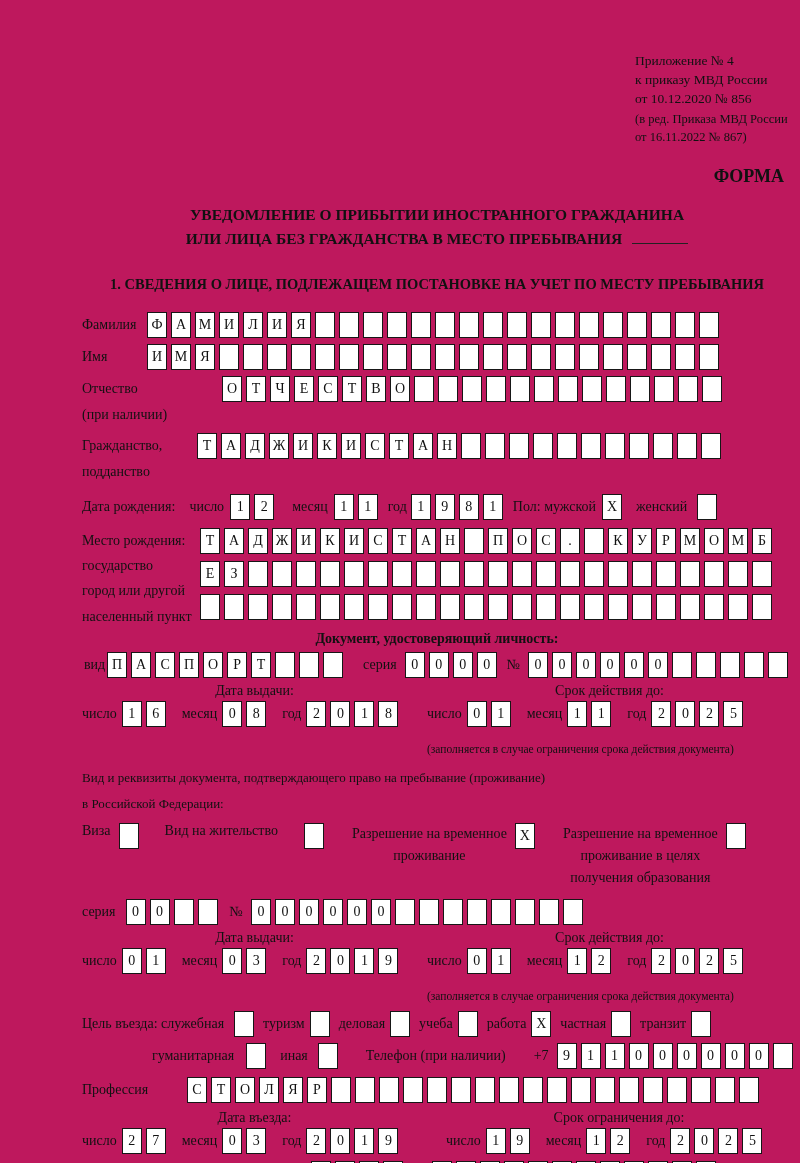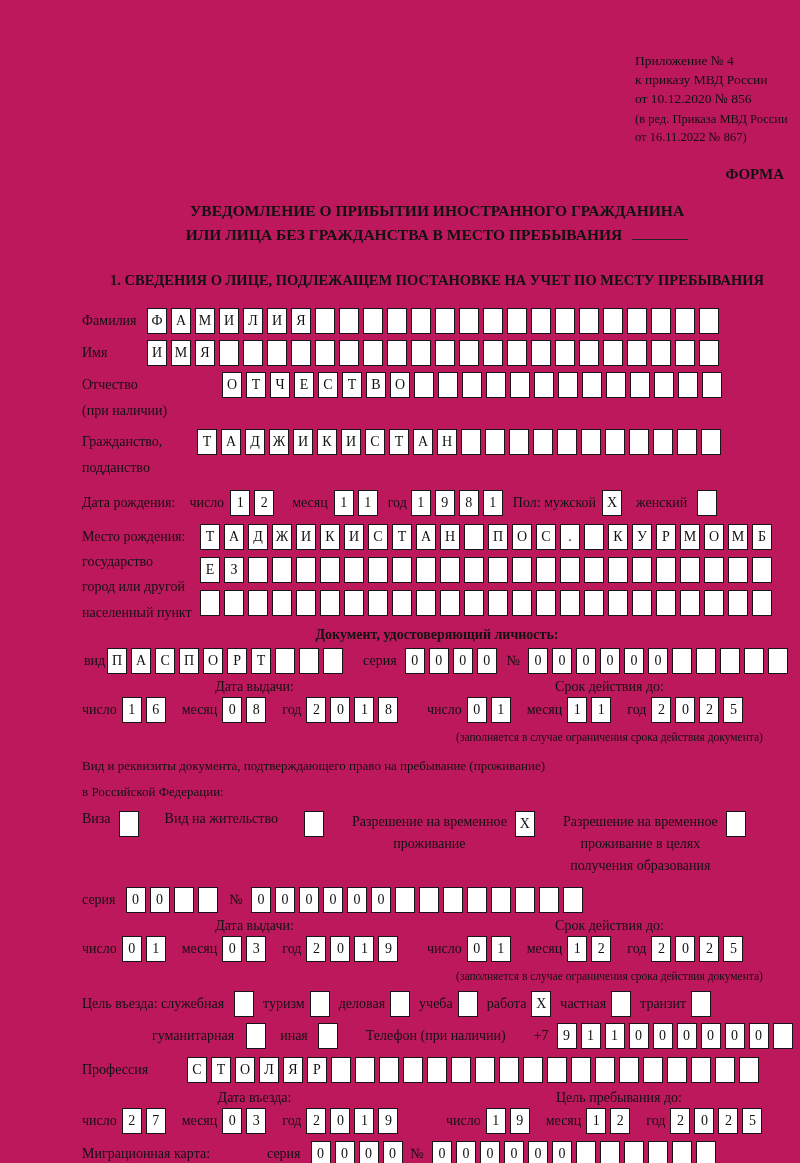--- a/index.html
+++ b/index.html
@@ -5,21 +5,21 @@
   * { margin:0; padding:0; box-sizing:content-box; }
   html,body { background:#ffffff; }
   body { font-family:"Liberation Serif","DejaVu Serif",serif; color:#111; }
   .page { width:800px; height:1163px; margin:0 auto; background:#be185d; position:relative;
           padding:17px; overflow:hidden; }
   .inner { padding:34px 25px 0 65px; }
 
   
   .hdr { margin-left:553px; font-size:13.5px; line-height:1.42; }
   .hdr .ed { font-size:12.5px; margin-top:3px; line-height:1.4; }
-  .forma { text-align:right; font-weight:bold; font-size:15px; margin-top:20px; padding-right:8px; }
+  .forma { text-align:right; font-weight:bold; font-size:18px; margin-top:20px; padding-right:8px; }
 
   
   .title { text-align:center; font-weight:bold; font-size:15.5px; line-height:1.5; margin-top:16px; }
   .blank { display:inline-block; width:56px; border-bottom:1.8px solid #222; height:14px; margin-left:10px; }
 
   .section-heading { text-align:center; font-weight:bold; font-size:14.5px; margin-top:26px; }
 
   
   .row { display:flex; align-items:center; margin-top:4px; min-height:28px; }
   .lbl { font-size:14px; white-space:nowrap; }
@@ -46,21 +46,21 @@
   .center-bold { text-align:center; font-weight:bold; font-size:14px; margin-top:8px; }
 
   
   .dates { display:flex; margin-top:4px; }
   .datecol-l { width:345px; flex:none; }
   .datecol-r { flex:1; }
   .datehead { text-align:center; font-size:14px; margin-bottom:2px; }
   .dateline { display:flex; align-items:center; }
   .dateline .lbl { margin-right:5px; }
   .dateline .cells { margin-right:12px; }
-  .note { font-size:11.5px; margin-top:8px; text-align:center; white-space:nowrap; }
+  .note { font-size:11.5px; margin-top:16px; text-align:left; white-space:nowrap; }
 
   .para { font-size:13px; margin-top:10px; line-height:2.0; }
 
   
   .cbrow { display:flex; align-items:flex-start; margin-top:6px; }
   .cbitem { display:flex; align-items:flex-start; margin-right:14px; }
   .cbitem .lbl { margin-right:8px; }
   .cbitem .cblines { text-align:center; font-size:14px; line-height:1.55; margin-right:8px; }
   .cbrow .cells, .row .cbbox { flex:none; }
 
@@ -642,21 +642,21 @@
         <span class="lbl">год</span>
         <span class="cells">
               <span class="cell">2</span>
               <span class="cell">0</span>
               <span class="cell">1</span>
               <span class="cell">9</span>
             </span>
       </div>
     </div>
     <div class="datecol-r">
-      <div class="datehead">Цель пребывания до:</div>
+      <div class="datehead">Срок ограничения до:</div>
       <div class="dateline">
         <span class="lbl">число</span>
         <span class="cells">
               <span class="cell">1</span>
               <span class="cell">9</span>
             </span>
         <span class="lbl">месяц</span>
         <span class="cells">
               <span class="cell">1</span>
               <span class="cell">2</span>

